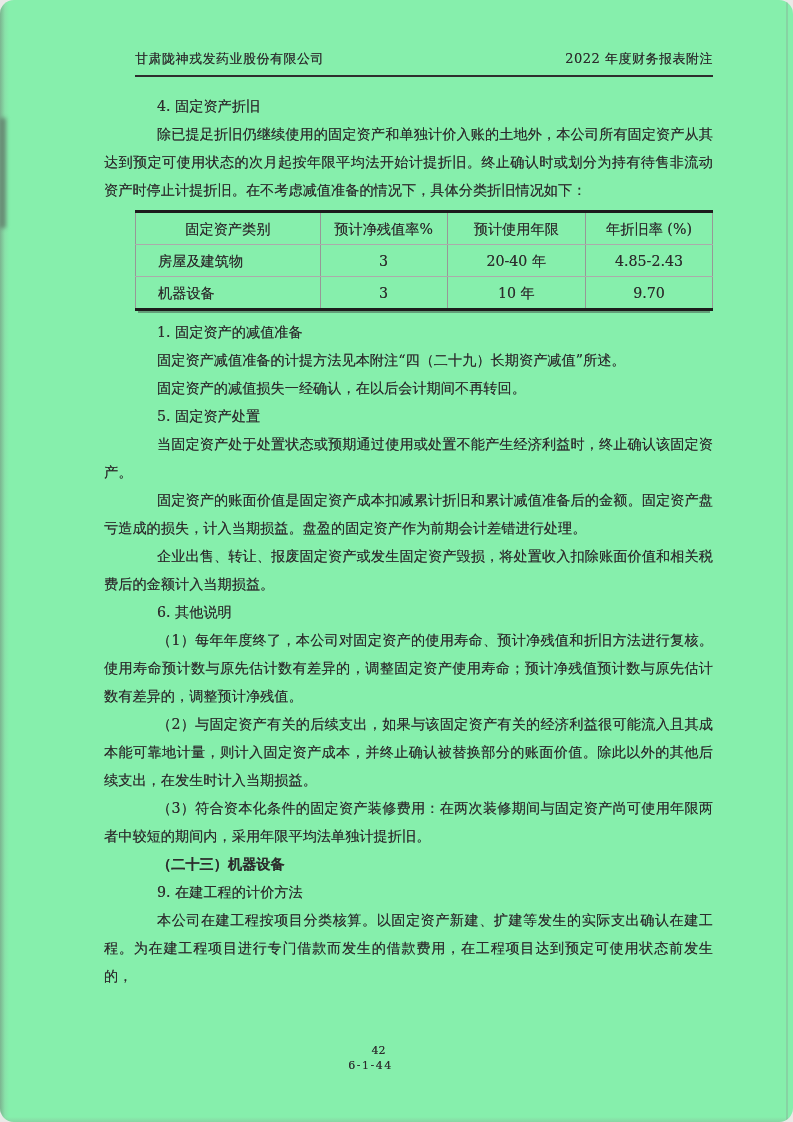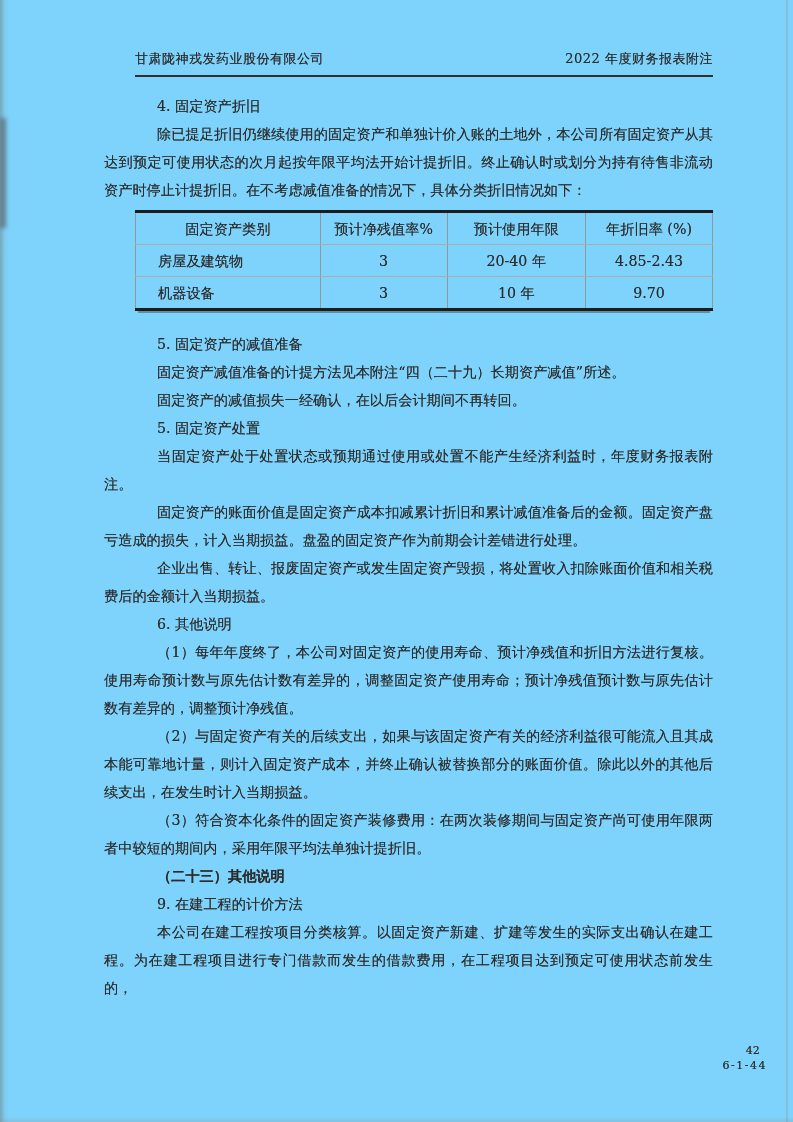--- a/index.html
+++ b/index.html
@@ -1,23 +1,24 @@
 <!DOCTYPE html>
 <html lang="zh"><head>
 <meta charset="utf-8">
 <style>
   html,body{margin:0;padding:0;background:#e9e9e7;}
   .page{
     position:relative;
     width:793px;height:1122px;
     margin:0 auto;
-    background:#7dd3fc;
+    background:#86efac;
     font-family:"DejaVu Serif","Liberation Serif",serif;
     color:#2c2c2c;
     overflow:hidden;
+    border-radius:14px;
   }
   
   .scan-left{
     position:absolute;left:0;top:0;width:9px;height:100%;
     background:linear-gradient(90deg,rgba(110,110,110,.45),rgba(150,150,150,.15) 55%,rgba(0,0,0,0));
   }
   .scan-left-blob{
     position:absolute;left:0;top:118px;width:6px;height:110px;
     background:rgba(75,75,75,.55);filter:blur(2px);
   }
@@ -42,21 +43,21 @@
   .content{
     position:absolute;top:92px;left:104px;width:609px;
     font-size:14.2px;line-height:28px;
     text-align:justify;text-justify:inter-ideograph;
     text-shadow:0 0 .6px rgba(55,55,55,.7);
   }
   .h{padding-left:53px;}
   .h.bold{font-weight:bold;}
   .p{text-indent:53px;}
   
-  .table-wrap{margin:6px 0 19px 31px;width:578px;}
+  .table-wrap{margin:6px 0 7px 31px;width:578px;}
   table.dep{
     border-collapse:collapse;width:100%;
     border-top:3px solid #1c1c1c;
     border-bottom:3px solid #1c1c1c;
     box-shadow:0 5px 0 -3px rgba(60,60,60,.45);
   }
   table.dep th,table.dep td{
     height:31px;
     font-weight:normal;
     text-align:center;
@@ -64,21 +65,21 @@
     border-right:1px solid #979797;
     border-bottom:1px solid #ababab;
     padding:0 4px;
     line-height:18px;
   }
   table.dep tr:last-child td{border-bottom:none;}
   table.dep td.cat{text-align:left;padding-left:22px;font-family:Liberation Serif, serif;}
   
   .footer{
     position:absolute;top:1044px;left:0;width:793px;
-    display:flex;flex-direction:column;align-items:flex-end;
+    display:flex;flex-direction:column;align-items:center;
     text-shadow:0 0 .5px rgba(55,55,55,.7);
   }
   .footer-inner{transform:translateX(-26px);text-align:center;}
   .footer .sup{font-size:11px;line-height:13px;display:block;padding-left:16px;letter-spacing:0;}
   .footer .num{font-size:11px;line-height:18px;letter-spacing:1.5px;display:block;}
 </style>
 </head>
 <body>
 
 <div class="page">
@@ -122,35 +123,35 @@
         <tr>
           <td class="cat">机器设备</td>
           <td>3</td>
           <td>10 年</td>
           <td>9.70</td>
         </tr>
       </tbody>
         </table>
     </div>
 
-    <div class="h">5. 固定资产的减值准备</div>
+    <div class="h">1. 固定资产的减值准备</div>
     <div class="p">固定资产减值准备的计提方法见本附注“四（二十九）长期资产减值”所述。</div>
     <div class="p">固定资产的减值损失一经确认，在以后会计期间不再转回。</div>
 
     <div class="h">5. 固定资产处置</div>
-    <div class="p">当固定资产处于处置状态或预期通过使用或处置不能产生经济利益时，年度财务报表附注。</div>
+    <div class="p">当固定资产处于处置状态或预期通过使用或处置不能产生经济利益时，终止确认该固定资产。</div>
     <div class="p">固定资产的账面价值是固定资产成本扣减累计折旧和累计减值准备后的金额。固定资产盘亏造成的损失，计入当期损益。盘盈的固定资产作为前期会计差错进行处理。</div>
     <div class="p">企业出售、转让、报废固定资产或发生固定资产毁损，将处置收入扣除账面价值和相关税费后的金额计入当期损益。</div>
 
     <div class="h">6. 其他说明</div>
     <div class="p">（1）每年年度终了，本公司对固定资产的使用寿命、预计净残值和折旧方法进行复核。使用寿命预计数与原先估计数有差异的，调整固定资产使用寿命；预计净残值预计数与原先估计数有差异的，调整预计净残值。</div>
     <div class="p">（2）与固定资产有关的后续支出，如果与该固定资产有关的经济利益很可能流入且其成本能可靠地计量，则计入固定资产成本，并终止确认被替换部分的账面价值。除此以外的其他后续支出，在发生时计入当期损益。</div>
     <div class="p">（3）符合资本化条件的固定资产装修费用：在两次装修期间与固定资产尚可使用年限两者中较短的期间内，采用年限平均法单独计提折旧。</div>
 
-    <div class="h bold">（二十三）其他说明</div>
+    <div class="h bold">（二十三）机器设备</div>
     <div class="h">9. 在建工程的计价方法</div>
     <div class="p">本公司在建工程按项目分类核算。以固定资产新建、扩建等发生的实际支出确认在建工程。为在建工程项目进行专门借款而发生的借款费用，在工程项目达到预定可使用状态前发生的，</div>
 
   </div>
 
   <div class="footer">
     <div class="footer-inner">
       <span class="sup">42</span>
       <span class="num">6-1-44</span>
     </div>

